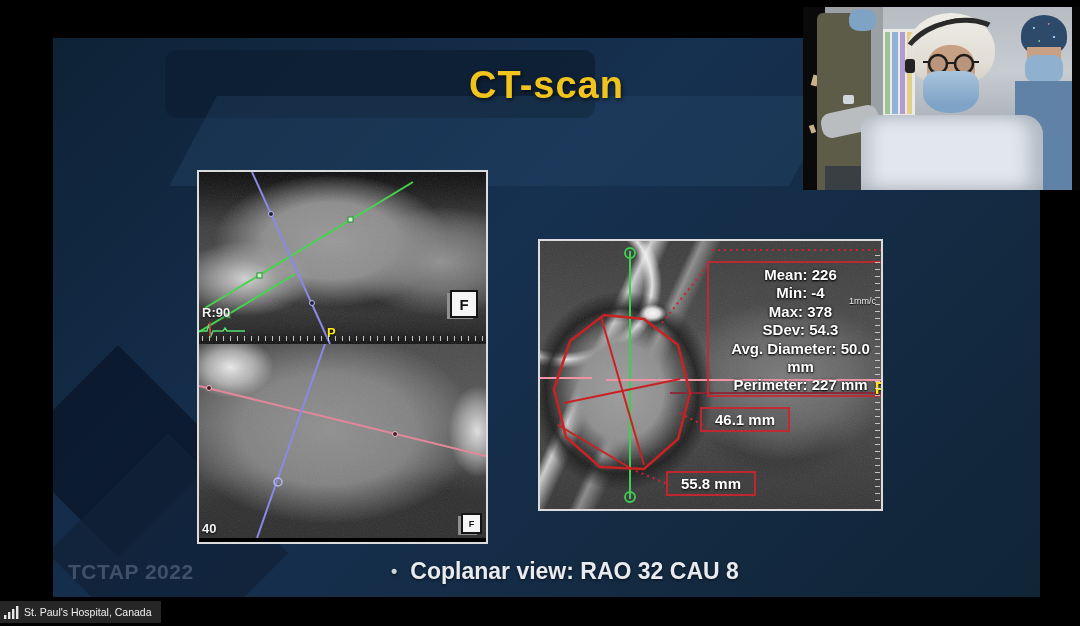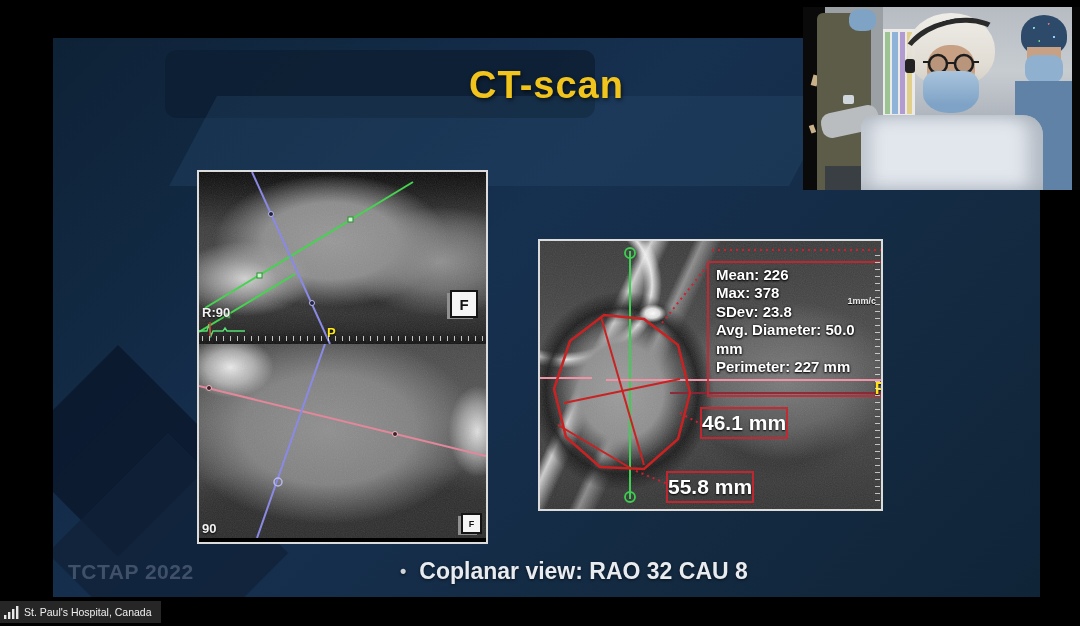--- a/index.html
+++ b/index.html
@@ -54,34 +54,34 @@
   .right-panel{left:485px;top:201px;width:341px;height:268px;}
   .ct-right{width:341px;height:268px;
     background:
       radial-gradient(18px 12px at 33% 27%,#ffffff 0%,rgba(255,255,255,.85) 40%,transparent 75%),
       radial-gradient(75px 86px at 24% 56%,#9c9c9c 0%,#8f8f8f 55%,transparent 82%),
       radial-gradient(112px 122px at 24% 56%,rgba(25,25,25,0) 56%,rgba(22,22,22,.85) 68%,transparent 82%),
       radial-gradient(140px 120px at 7% 16%,rgba(240,240,240,0) 57%,rgba(246,246,246,.9) 63%,rgba(246,246,246,0) 70%),
       linear-gradient(115deg,transparent 22%,rgba(232,232,232,.85) 24%,transparent 28%,transparent 33%,rgba(205,205,205,.55) 35%,transparent 39%),
       radial-gradient(130px 92px at 72% 52%,#7a7a7a 0%,rgba(105,105,105,.85) 50%,transparent 86%),
       radial-gradient(85px 52px at 70% 74%,#3c3c3c 0%,rgba(52,52,52,.85) 50%,transparent 86%),
-      linear-gradient(180deg,#3b3b3b 0%,#4e4e4e 45%,#353535 100%);}
+      linear-gradient(180deg,#3b3b3b 0%,#4e4e4e 45%,#353535 100%); text-align: center;}
   .stats-box{position:absolute;left:167px;top:20px;width:180px;height:136px;
       border:2px solid rgba(206,36,46,.85);padding:3px 0 0 7px;box-sizing:border-box;
       color:#fff;font-size:15px;font-weight:700;line-height:18.4px;
       text-shadow:0 1px 2px #000,0 0 3px rgba(0,0,0,.8);}
-  .mm-label{position:absolute;padding:2px 0;border:2px solid rgba(206,36,46,.9);
-      color:#fff;font-size:21px;font-weight:700;background:rgba(70,70,70,.22);
+  .mm-label{position:absolute;padding:2px 13px;border:2px solid rgba(206,36,46,.9);
+      color:#fff;font-size:15px;font-weight:700;background:rgba(70,70,70,.22);
       text-shadow:0 1px 2px #000;}
-  .scale-label{position:absolute;right:5px;top:55px;font-size:9px;font-weight:700;color:#eee;
+  .scale-label{position:absolute;right:5px;top:55px;font-size:9px;font-weight:400;color:#eee;
       text-shadow:0 1px 1px #000;margin-left:16px;}
   .y-marker{position:absolute;right:-5px;top:138px;font-size:17px;font-weight:700;color:#ffe01a;
       text-shadow:0 1px 2px #000;}
   
-  .bullet-row{position:absolute;left:347px;top:520px;color:#e8ebef;font-size:23px;font-weight:700;
+  .bullet-row{position:absolute;left:338px;top:520px;color:#e8ebef;font-size:23px;font-weight:700;
       text-shadow:0 1px 3px rgba(0,0,0,.6);white-space:nowrap;}
   .bullet-marker{font-size:18px;color:#cfd4da;margin-right:13px;vertical-align:2px;}
   .watermark{position:absolute;left:15px;top:522px;font-size:21px;font-weight:700;
       letter-spacing:.5px;color:rgba(128,144,166,.42);}
   
   .webcam{position:absolute;left:803px;top:7px;width:277px;height:183px;background:#060606;
       overflow:hidden;}
   .cam-room{position:absolute;left:22px;top:0;right:8px;bottom:0;
       background:linear-gradient(180deg,#b6bcc2 0%,#c7ccd1 35%,#adb3bb 62%,#868d97 100%);}
   .cam-darkstrip{position:absolute;left:0;top:0;width:22px;height:183px;background:#0a0a0a;}
@@ -186,21 +186,21 @@
         <svg class="noise">
             <rect width="100%" height="100%" filter="url(#grainF)"></rect>
           </svg>
         <svg class="anno" viewBox="0 0 287 194" preserveAspectRatio="none">
           <line x1="0" y1="42" x2="287" y2="112" stroke="#e2889a" stroke-width="2"></line>
           <circle cx="10" cy="44" r="2.5" fill="#402028" stroke="#f2b9c4"></circle>
           <circle cx="196" cy="90" r="2.5" fill="#402028" stroke="#f2b9c4"></circle>
           <line x1="126" y1="0" x2="58" y2="194" stroke="#8a8ae6" stroke-width="2"></line>
           <circle cx="79" cy="138" r="4" fill="none" stroke="#b9b9ef" stroke-width="1.5"></circle>
         </svg>
-        <span class="ct-label" style="left:3px;bottom:2px;font-size:13px;">90</span>
+        <span class="ct-label" style="left:3px;bottom:2px;font-size:13px;">40</span>
         <div class="cube" style="right:4px;bottom:4px;width:17px;height:17px;font-size:9px;">F</div>
       </div>
     </div>
 
     <div class="panel right-panel">
       <div class="ct ct-right">
         <svg class="noise">
             <rect width="100%" height="100%" filter="url(#grainF)"></rect>
           </svg>
         <svg class="anno" viewBox="0 0 341 268" preserveAspectRatio="none">
@@ -214,22 +214,23 @@
           <line x1="24" y1="162" x2="140" y2="138" stroke="#c92222" stroke-width="2"></line>
           <line x1="61" y1="76" x2="104" y2="224" stroke="#c92222" stroke-width="2"></line>
           <line x1="18" y1="184" x2="92" y2="228" stroke="#c92222" stroke-width="2"></line>
           <line x1="122" y1="82" x2="168" y2="24" stroke="#cf2030" stroke-width="2" stroke-dasharray="2 4"></line>
           <line x1="172" y1="9" x2="341" y2="9" stroke="#cf2030" stroke-width="2" stroke-dasharray="2 4"></line>
           <line x1="140" y1="172" x2="170" y2="188" stroke="#cf2030" stroke-width="2" stroke-dasharray="2 4"></line>
           <line x1="96" y1="230" x2="130" y2="244" stroke="#cf2030" stroke-width="2" stroke-dasharray="2 4"></line>
         </svg>
         <div class="stats-box">
           <div>Mean: 226</div>
+          <div>Min: -4</div>
           <div>Max: 378</div>
-          <div>SDev: 23.8</div>
+          <div>SDev: 54.3</div>
           <div>Avg. Diameter: 50.0 mm</div>
           <div>Perimeter: 227 mm</div>
         </div>
         <div class="mm-label" style="left:160px;top:166px;">46.1 mm</div>
         <div class="mm-label" style="left:126px;top:230px;">55.8 mm</div>
         <span class="scale-label">1mm/c</span>
         <span class="y-marker">P</span>
         <div class="ruler-y"></div>
       </div>
     </div>

